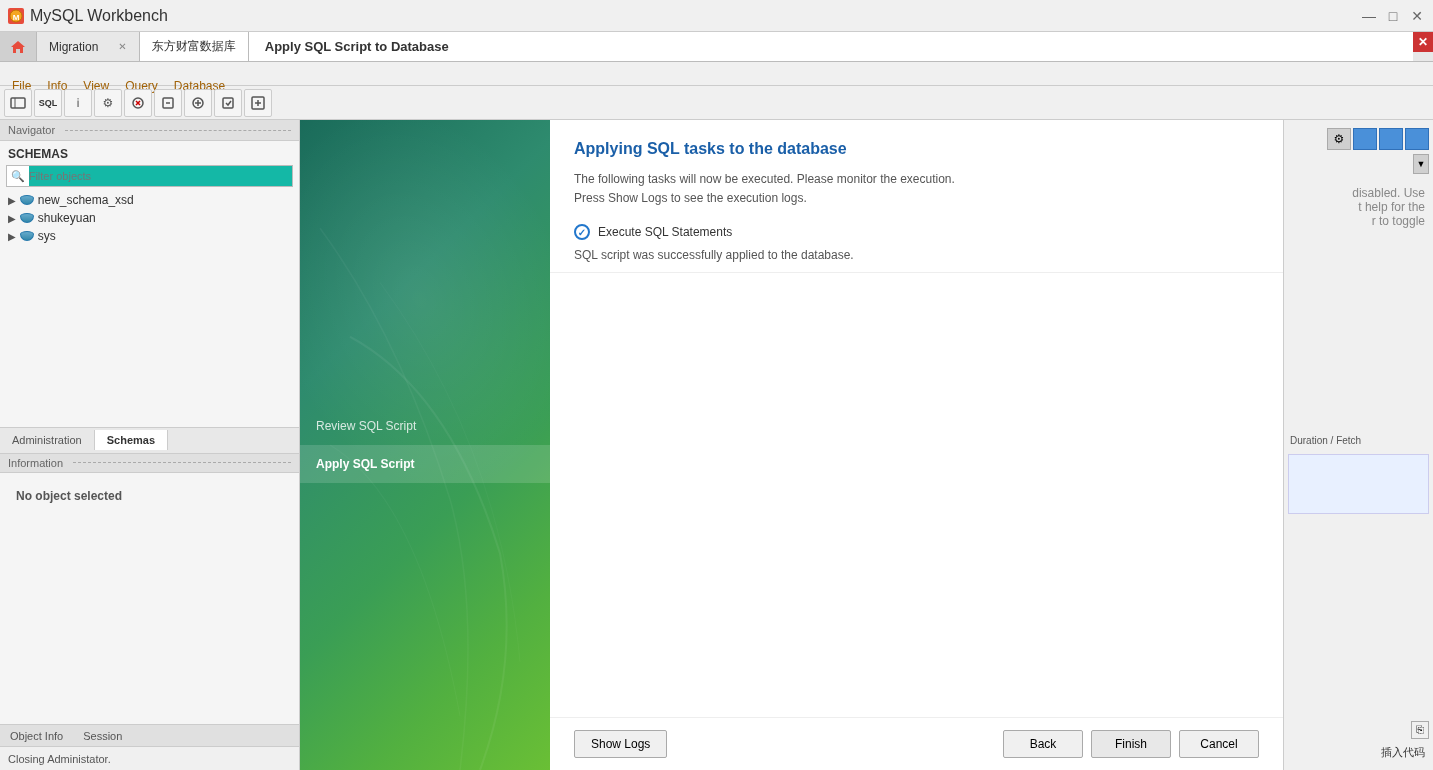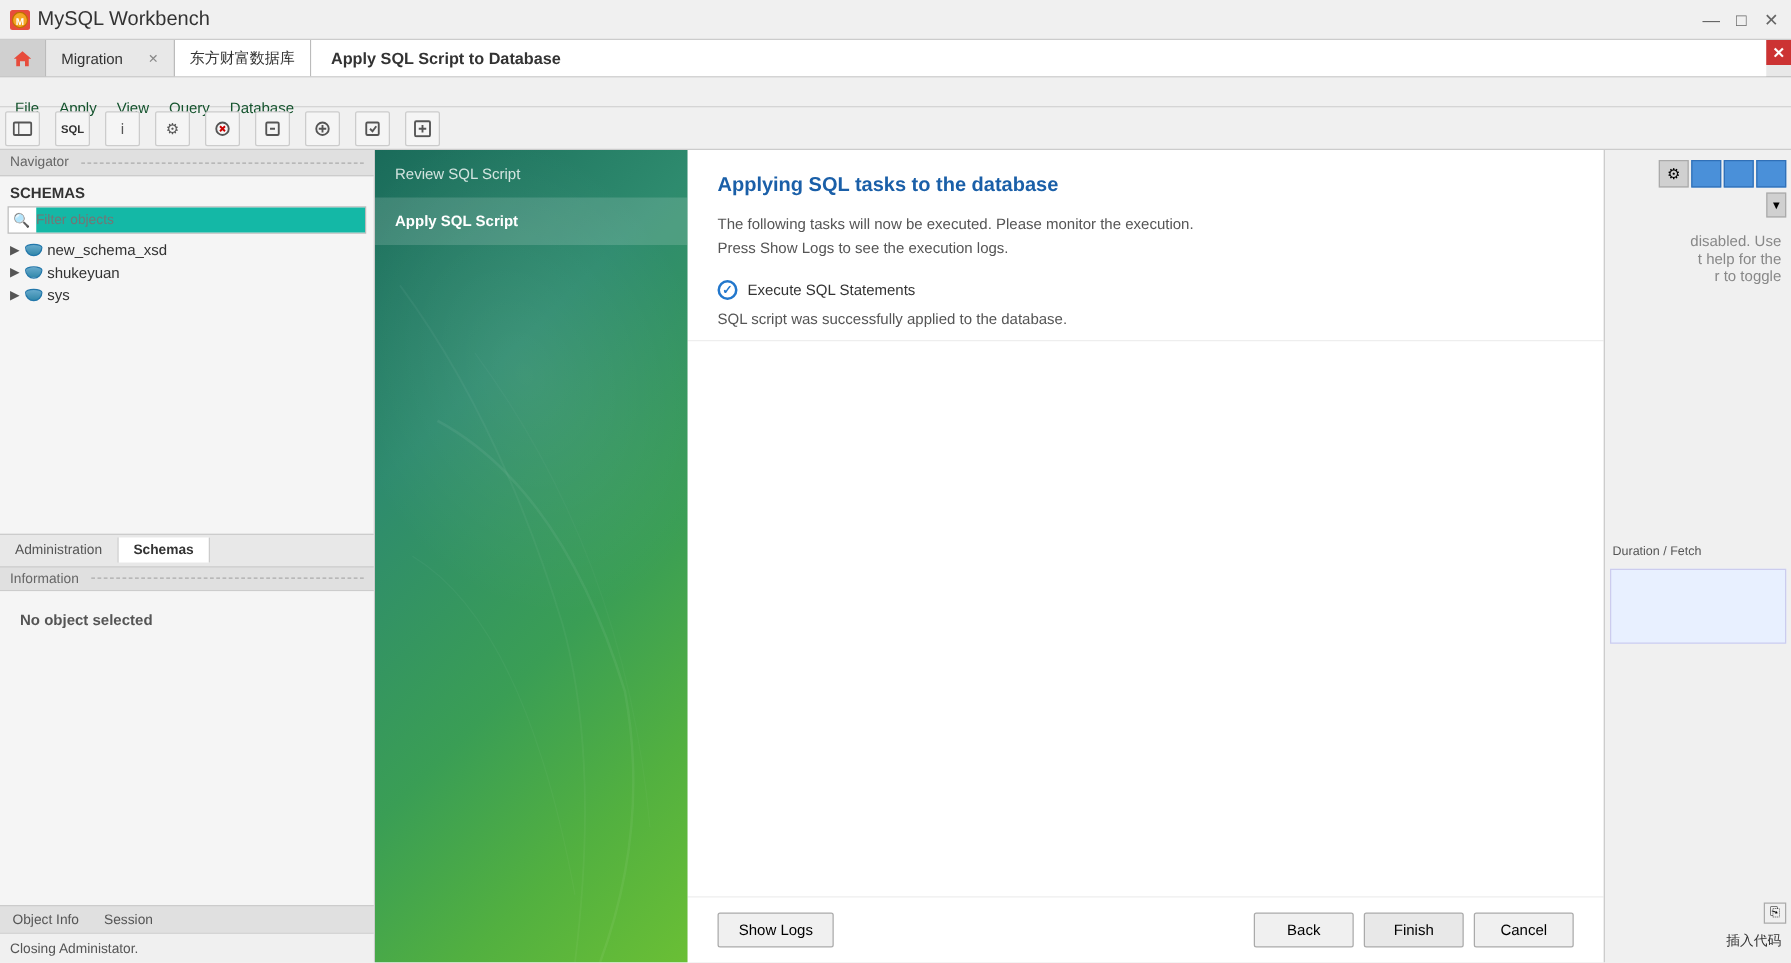--- a/index.html
+++ b/index.html
@@ -81,32 +81,32 @@
       background: #f0f0f0;
       height: 24px;
       display: flex; align-items: center;
       border-bottom: 1px solid #ccc;
       padding: 0 4px;
     }
     .menu-item {
       padding: 2px 8px;
       cursor: pointer;
       font-size: 12px;
-      color: #14532d;
+      color: #a16207;
       margin-top: 25px;
     }
 
     
     .toolbar {
       background: #f0f0f0;
       height: 34px;
       display: flex; align-items: center;
       border-bottom: 1px solid #ccc;
       padding: 0 4px;
-      gap: 12px;
+      gap: 2px;
     }
     .toolbar-btn {
       width: 28px; height: 28px;
       border: 1px solid #ccc;
       background: #f5f5f5;
       display: flex; align-items: center; justify-content: center;
       cursor: pointer;
       font-size: 12px;
       border-radius: 2px;
     }
@@ -216,20 +216,21 @@
     }
 
     
     .wizard-panel {
       width: 250px;
       background: linear-gradient(135deg, #1a6b5a 0%, #2e8b6e 30%, #3a9e55 60%, #52b040 80%, #6abf35 100%);
       display: flex;
       flex-direction: column;
       position: relative;
       overflow: hidden;
+      justify-content: center;
     }
     .wizard-panel::before {
       content: '';
       position: absolute;
       top: -20px; left: -30px;
       width: 300px; height: 400px;
       background: radial-gradient(ellipse, rgba(255,255,255,0.08) 0%, transparent 70%);
       transform: rotate(-20deg);
     }
     .wizard-lines {
@@ -437,21 +438,21 @@
     <span>东方财富数据库</span>
   </div>
   <div class="tab-title-area">
     <span>Apply SQL Script to Database</span>
   </div>
   <button class="red-close-btn">✕</button>
 </div>
 
 <div class="menu-bar">
   <span class="menu-item">File</span>
-  <span class="menu-item">Apply</span>
+  <span class="menu-item">Info</span>
   <span class="menu-item">View</span>
   <span class="menu-item">Query</span>
   <span class="menu-item">Database</span>
 </div>
 
 <div class="toolbar">
   <div class="toolbar-btn">
     <svg width="16" height="16" viewBox="0 0 16 16">
         <rect x="1" y="3" width="14" height="10" rx="1" fill="none" stroke="#555" stroke-width="1.5"></rect>
         <line x1="5" y1="3" x2="5" y2="13" stroke="#555" stroke-width="1"></line>

